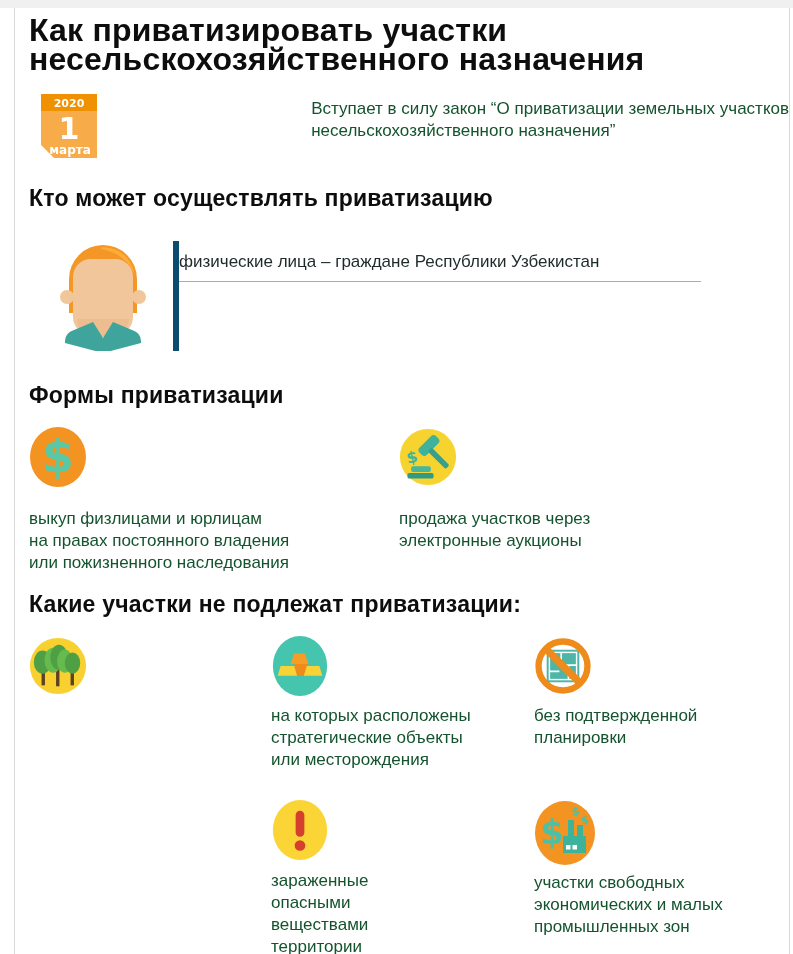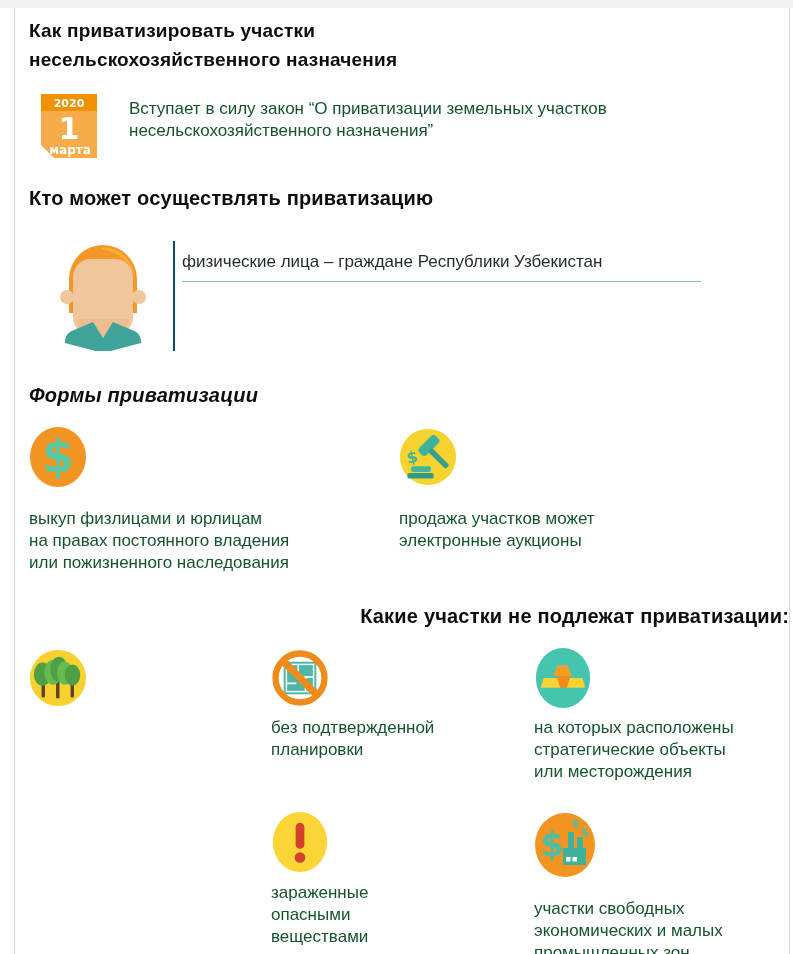--- a/index.html
+++ b/index.html
@@ -9,51 +9,51 @@
     font-family:"Liberation Sans","DejaVu Sans",sans-serif;
     color:#262626; overflow:hidden;
   }
   .top-strip { height:8px; background:#f0f0f1; width:793px; }
   .frame {
     margin-left:14px; width:776px; min-height:946px;
     border-left:1px solid #d9d9d9; border-right:1px solid #d9d9d9;
     padding:8px 0 0 14px; background:#fff;
   }
   .h-title, .h-section {
-    font-weight:bold; color:#0d0d0d; font-size:20px; line-height:29px;
+    font-weight:bold; color:#0d0d0d; font-size:23px; line-height:29px;
     white-space:pre-line; letter-spacing:.2px;
   }
-  .h-title { font-size:19px; }
+  .h-title { font-size:32px; }
   .body-text { font-size:17px; line-height:22px; color:#14532d; white-space:pre-line; }
 
   
-  .intro-row { display:flex; margin-top:20px; align-items:flex-start; }
+  .intro-row { display:flex; margin-top:20px; align-items:flex-start;justify-content:space-between; }
   .cal { width:56px; height:64px; margin-left:12px; flex:0 0 auto; }
   .intro-text { margin-left:32px; margin-top:4px; }
 
   
   .who-row { display:flex; margin-top:22px; }
   .avatar { width:96px; height:116px; margin-left:26px; flex:0 0 auto; }
   .who-list {
     margin-left:22px; margin-top:6px; width:528px;
-    border-left:2px solid #0c4a6e; padding-left:7px;
+    border-left:6px solid #0c4a6e; 
   }
   .who-item {
     display:block; font-size:17px; line-height:20px; color:#1f2a2a;
     padding:11px 0 9px 0; border-bottom:1px solid #86bcb8; text-decoration:none;
   }
 
   
-  .sec-forms { margin-top:30px;font-style:italic; }
+  .sec-forms { margin-top:30px; }
   .forms-grid { display:grid; grid-template-columns:370px 1fr; margin-top:16px; }
   .icon-58 { width:58px; height:62px; display:block; }
   .cell .body-text { margin-top:20px; }
 
   
-  .sec-excl { margin-top:28px;text-align:right; }
+  .sec-excl { margin-top:16px; }
   .excl-grid { display:grid; grid-template-columns:242px 263px 1fr; margin-top:16px; }
   .excl-cell { padding-right:10px; }
   .r1 { min-height:165px; }
   .span2 { grid-row:1 / span 2; }
   svg text { font-family:"DejaVu Sans","Liberation Sans",sans-serif; }
 </style>
 </head>
 <body>
 
 <div class="top-strip"></div>
@@ -107,52 +107,52 @@
     </div>
     <div class="cell">
       <svg class="icon-58" viewBox="0 0 62 62">
         <circle cx="31" cy="31" r="30" fill="#f7d32f"></circle>
         <rect x="27" y="6" width="11" height="25" rx="4" fill="#3fb29b" transform="rotate(45 32 18)"></rect>
         <rect x="39" y="19" width="6" height="27" rx="2" fill="#35a08d" transform="rotate(-45 42 32)"></rect>
         <text x="8" y="37" font-size="17" font-weight="bold" fill="#3fb29b" transform="rotate(-12 14 30)">$</text>
         <rect x="13" y="41" width="21" height="6" rx="2" fill="#44b79e"></rect>
         <rect x="9" y="48" width="28" height="6" rx="2" fill="#2f9a88"></rect>
       </svg>
-      <p class="body-text">продажа участков может
+      <p class="body-text">продажа участков через
 электронные аукционы</p>
     </div>
   </div>
 
   <h2 class="h-section sec-excl">Какие участки не подлежат приватизации:</h2>
 
   <div class="excl-grid">
-
-    <div class="excl-cell r1">
-      <svg class="icon-58" viewBox="0 0 64 64">
-        <rect x="14" y="14" width="36" height="36" rx="4" fill="#4db6a8"></rect>
-        <rect x="17" y="17" width="30" height="30" fill="none" stroke="#ffffff" stroke-width="1.6"></rect>
-        <path d="M30,17 V31 M30,31 H47 M17,38 H28 M38,31 V47" stroke="#ffffff" stroke-width="1.8" fill="none"></path>
-        <circle cx="32" cy="32" r="27" fill="none" stroke="#ef8b1a" stroke-width="7"></circle>
-        <line x1="15" y1="15" x2="49" y2="49" stroke="#ef8b1a" stroke-width="8"></line>
-      </svg>
-      <p class="body-text" style="margin-top:8px">без подтвержденной
-планировки</p>
-    </div>
 
     <div class="excl-cell r1">
       <svg class="icon-58" viewBox="0 0 58 64">
         <ellipse cx="29" cy="32" rx="28" ry="31" fill="#45c4ae"></ellipse>
         <polygon points="24,29 36,29 40,42 20,42" fill="#ef8b1a"></polygon>
         <polygon points="9,32 23,32 26,42 6,42" fill="#f8d338"></polygon>
         <polygon points="36,32 49,32 52,42 33,42" fill="#f8d338"></polygon>
         <polygon points="23,19 34,19 38,30 19,30" fill="#f59d26"></polygon>
       </svg>
       <p class="body-text" style="margin-top:8px">на которых расположены
 стратегические объекты
 или месторождения</p>
+    </div>
+
+    <div class="excl-cell r1">
+      <svg class="icon-58" viewBox="0 0 64 64">
+        <rect x="14" y="14" width="36" height="36" rx="4" fill="#4db6a8"></rect>
+        <rect x="17" y="17" width="30" height="30" fill="none" stroke="#ffffff" stroke-width="1.6"></rect>
+        <path d="M30,17 V31 M30,31 H47 M17,38 H28 M38,31 V47" stroke="#ffffff" stroke-width="1.8" fill="none"></path>
+        <circle cx="32" cy="32" r="27" fill="none" stroke="#ef8b1a" stroke-width="7"></circle>
+        <line x1="15" y1="15" x2="49" y2="49" stroke="#ef8b1a" stroke-width="8"></line>
+      </svg>
+      <p class="body-text" style="margin-top:8px">без подтвержденной
+планировки</p>
     </div>
 
     <div class="excl-cell span2">
       <svg class="icon-58" viewBox="0 0 60 60">
         <circle cx="30" cy="30" r="29" fill="#f8d030"></circle>
         <rect x="13" y="34" width="3.5" height="16" fill="#5e4022"></rect>
         <rect x="28" y="32" width="3.5" height="19" fill="#5e4022"></rect>
         <rect x="43" y="35" width="3.5" height="15" fill="#5e4022"></rect>
         <ellipse cx="14" cy="26" rx="9" ry="12" fill="#4f9f45"></ellipse>
         <ellipse cx="25" cy="24" rx="9" ry="13" fill="#66bb4f"></ellipse>
@@ -179,19 +179,19 @@
         <ellipse cx="31" cy="33" rx="30" ry="32" fill="#f39322"></ellipse>
         <rect x="34" y="20" width="6" height="18" fill="#3db39b"></rect>
         <rect x="43" y="25" width="6" height="13" fill="#3db39b"></rect>
         <rect x="29" y="36" width="23" height="17" fill="#3db39b"></rect>
         <rect x="32" y="45" width="4.5" height="4.5" fill="#ffffff"></rect>
         <rect x="38.5" y="45" width="4.5" height="4.5" fill="#ffffff"></rect>
         <text x="18" y="44" text-anchor="middle" font-size="34" font-weight="bold" fill="#4cc0a6">$</text>
         <text x="38" y="15" font-size="11" font-weight="bold" fill="#4cc0a6" transform="rotate(-15 42 12)">$</text>
         <text x="47" y="24" font-size="11" font-weight="bold" fill="#4cc0a6" transform="rotate(-15 50 20)">$</text>
       </svg>
-      <p class="body-text" style="margin-top:20px">участки свободных
+      <p class="body-text" style="margin-top:6px">участки свободных
 экономических и малых
 промышленных зон</p>
     </div>
 
   </div>
 </div>
 
 </body></html>

